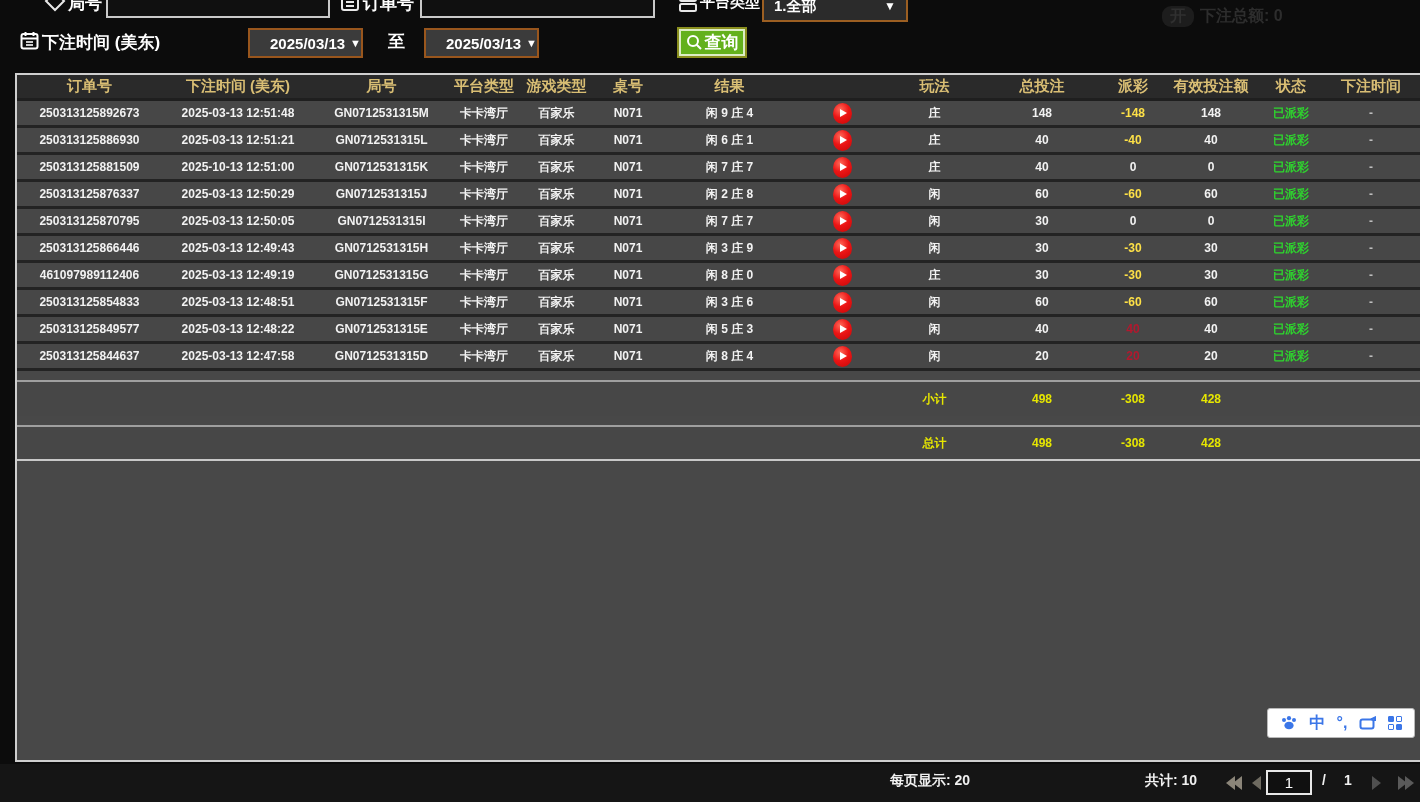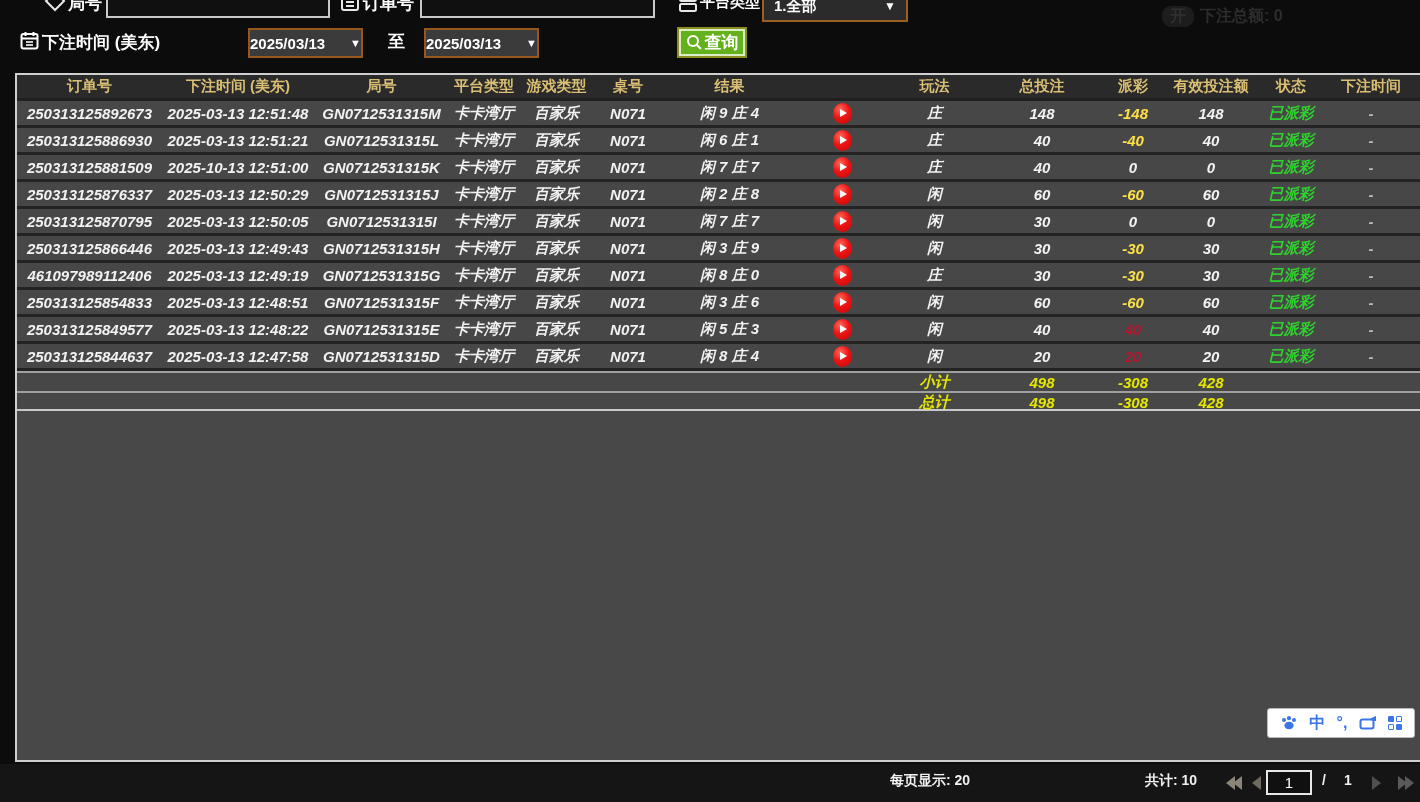--- a/index.html
+++ b/index.html
@@ -16,21 +16,21 @@
   .f-label { position:absolute; color:#ffffff; font-size:17px; white-space:nowrap; }
   .f-input { position:absolute; height:30px; background:#101010; border:2px solid #c9c9c9; }
   .icon-wrap { position:absolute; color:#e8e8e8; }
   .dropdown {
     position:absolute; height:32px; background:#2b2b2b; border:2px solid #9c5f22;
     color:#fff; font-size:15px; display:flex; align-items:center; padding:0 10px;
   }
   .dropdown .caret { margin-left:auto; font-size:12px; }
   .datebox {
     position:absolute; width:115px; height:30px; background:#3b3b3b; border:2px solid #99561d;
-    color:#fff; font-size:15px; display:flex; align-items:center; justify-content:space-between; gap:5px;
+    color:#fff; font-size:15px; display:flex; align-items:center; justify-content:flex-end; gap:5px;
   }
   .datebox .caret { font-size:11px; }
   .query-btn {
     position:absolute; left:677px; top:27px; width:70px; height:31px;
     background:#63b11c; border:2px solid #8a8f1f; box-shadow:inset 0 0 0 2px #dcedc5;
     color:#fff; font-size:17px; display:flex; align-items:center; justify-content:center; gap:2px;
     cursor:pointer;
   }
   .ghost {
     position:absolute; left:1162px; top:6px; color:#2d2d2d; font-size:16px;
@@ -41,23 +41,23 @@
   .panel {
     position:absolute; left:15px; top:73px; width:1405px; height:689px;
     background:#484848; border:2px solid #cfcfcf; border-right:none;
   }
   .grid-row { display:grid; grid-template-columns:145px 152px 135px 70px 75px 68px 135px 90px 95px 120px 62px 94px 66px 94px; align-items:center; }
   .thead {
     height:26px; background:#2a2a2a; color:#d9be74; font-size:15px;
     border-bottom:3px solid #1f1f1f;
   }
   .thead > div { text-align:center; white-space:nowrap; }
-  .tr { height:27px; background:#474747; border-bottom:3px solid #232323; font-size:15px;font-style:italic; }
+  .tr { height:27px; background:#474747; border-bottom:3px solid #232323; font-size:12px; }
   .tr > div { text-align:center; white-space:nowrap; overflow:visible; }
-  .tr.sum { border-bottom:none; border-top:2px solid #9f9f9f; height:20px; color:#e6e600; }
+  .tr.sum { border-bottom:none; border-top:2px solid #9f9f9f; height:36px; color:#e6e600;margin-top:9px; }
   .tr.sum.last { border-bottom:2px solid #c8c8c8; }
   .tr.sum > div { color:#e6e600; }
   .c-green { color:#fde047; }
   .c-red { color:#b3182e; }
   .c-status { color:#2ed32e; }
   .c-dim { color:#bdbdbd; }
   .playbtn {
     display:inline-block; width:19px; height:21px; border-radius:50%;
     background:radial-gradient(circle at 38% 30%, #ff6a5a 0%, #ec1515 45%, #c40707 100%);
     position:relative; cursor:pointer; vertical-align:middle;

